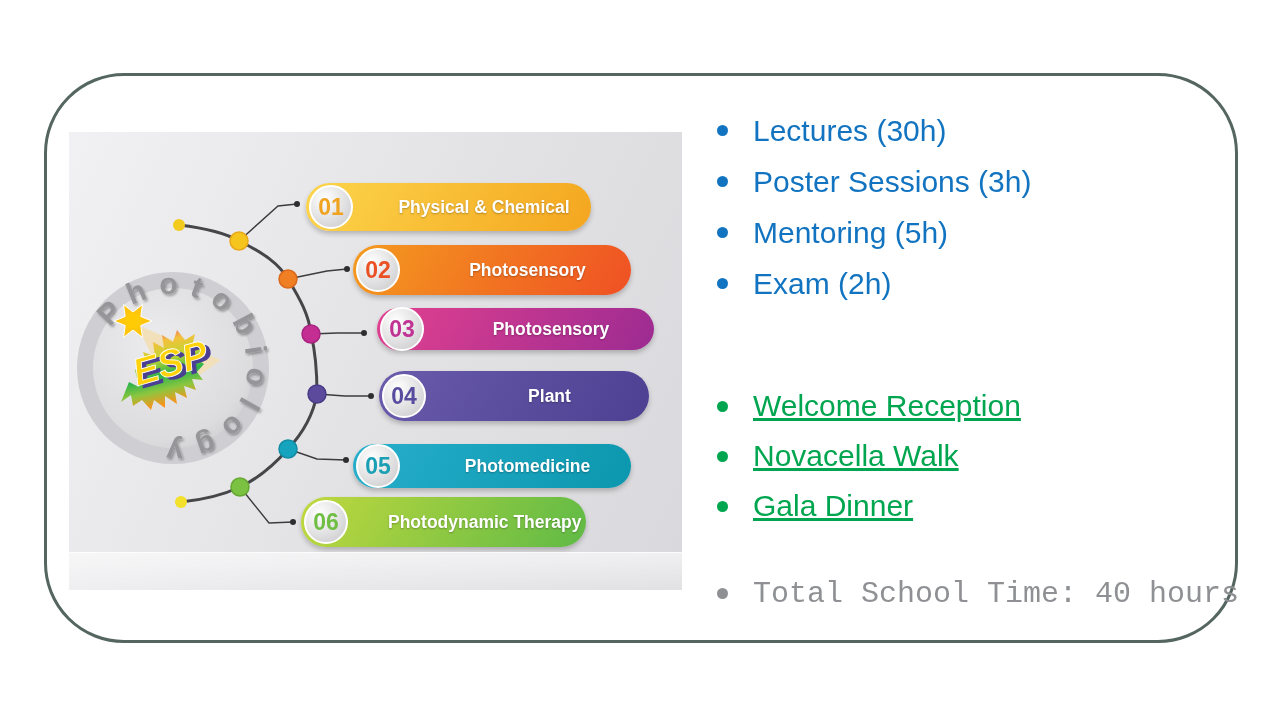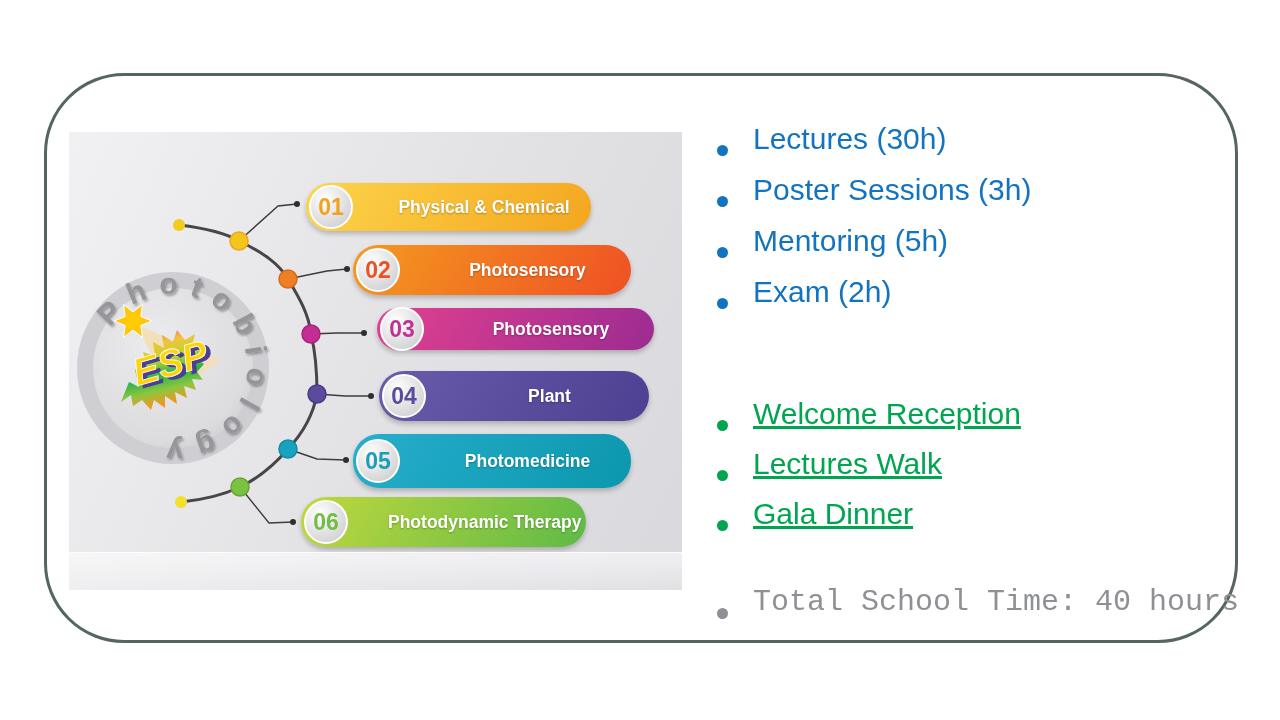--- a/index.html
+++ b/index.html
@@ -27,40 +27,40 @@
   .pill{
     position:absolute;display:flex;align-items:center;
     border-radius:26px;background:linear-gradient(120deg,var(--c1),var(--c2));
     box-shadow:0 3px 5px rgba(0,0,0,.22);
     gap:36px;
   }
   .pill:nth-child(1){left:237px;top:51px;width:285px;height:48px;}
   .pill:nth-child(2){left:284px;top:113px;width:278px;height:50px;}
   .pill:nth-child(3){left:308px;top:176px;width:277px;height:42px;}
   .pill:nth-child(4){left:310px;top:239px;width:270px;height:50px;}
-  .pill:nth-child(5){left:284px;top:302px;width:278px;height:54px;}
+  .pill:nth-child(5){left:284px;top:312px;width:278px;height:44px;}
   .pill:nth-child(6){left:232px;top:365px;width:285px;height:50px;}
   .pill-num{
     flex:0 0 auto;width:40px;height:40px;margin-left:3px;border-radius:50%;
     border:2.5px solid #ffffff;
     background:radial-gradient(circle at 35% 30%,#ffffff,#d2d2d4 80%);
     display:flex;align-items:center;justify-content:center;
     font-weight:bold;font-size:23px;color:var(--nc);
   }
   .pill-label{
     flex:1;text-align:center;color:#ffffff;font-weight:bold;font-size:17.5px;
     text-shadow:0 1px 2px rgba(0,0,0,.28);padding:0 16px 0 4px;white-space:nowrap;
   }
   
   .right-col{position:absolute;left:663px;top:29px;width:510px;}
   .bullet-list{list-style:none;margin:0;padding:0;position:absolute;left:0;width:510px;color:var(--col);}
   .list-academic{top:0;}
   .list-social{top:276px;text-decoration:underline;}
   .list-summary{top:463px;font-family:Liberation Mono, monospace;}
-  .bullet-list li{display:flex;align-items:flex-end;height:51px;padding-left:7px;}
+  .bullet-list li{display:flex;align-items:center;height:51px;padding-left:7px;}
   .list-social li{height:50px;}
   .dot{flex:0 0 auto;width:11px;height:11px;border-radius:50%;background:var(--col);margin-right:25px;}
   .txt{font-size:30px;color:var(--col);white-space:nowrap;}
 </style>
 </head>
 <body>
 
 <div class="card">
 
   <div class="panel">
@@ -201,21 +201,21 @@
       </li>
       </ul>
 
     <ul class="bullet-list list-social" style="--col: #00a64f;">
         <li>
         <span class="dot"></span>
         <span class="txt">Welcome Reception</span>
       </li>
         <li>
         <span class="dot"></span>
-        <span class="txt">Lectures Walk</span>
+        <span class="txt">Novacella Walk</span>
       </li>
         <li>
         <span class="dot"></span>
         <span class="txt">Gala Dinner</span>
       </li>
       </ul>
 
     <ul class="bullet-list list-summary" style="--col: #8e9093;">
         <li>
         <span class="dot"></span>

